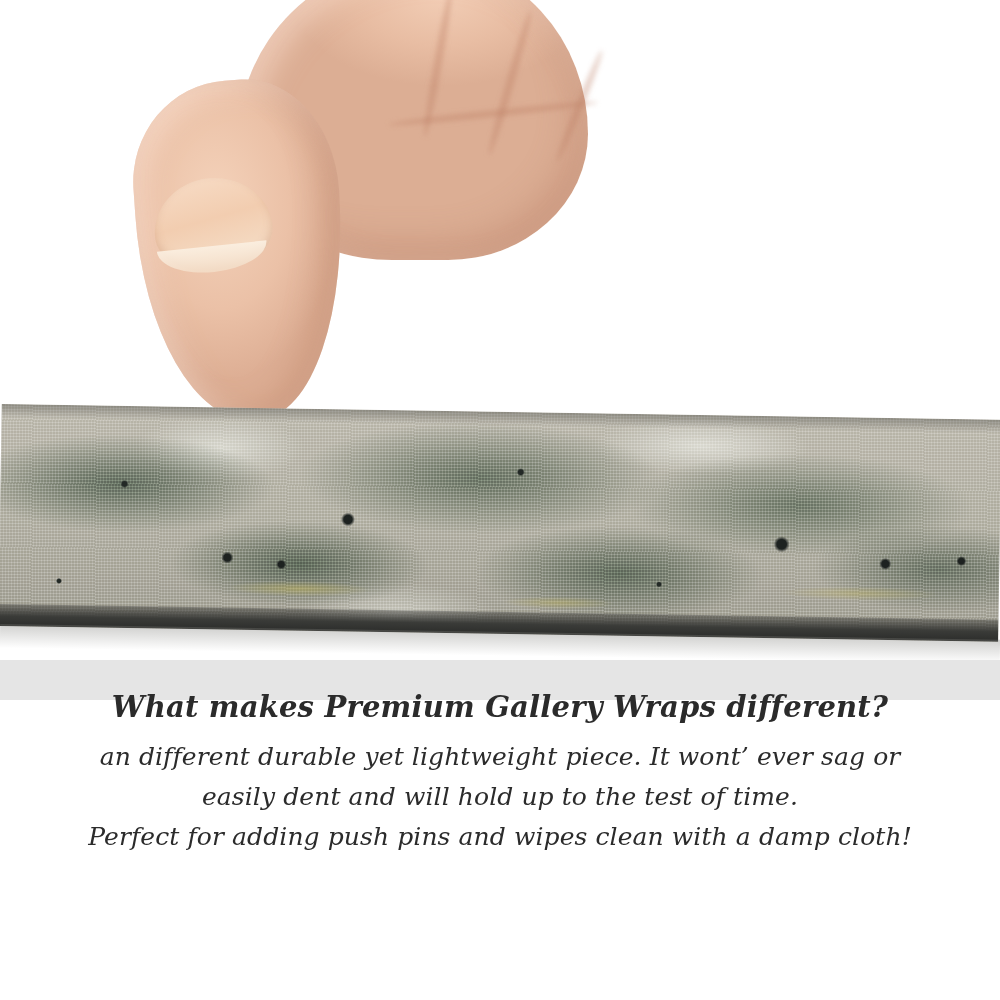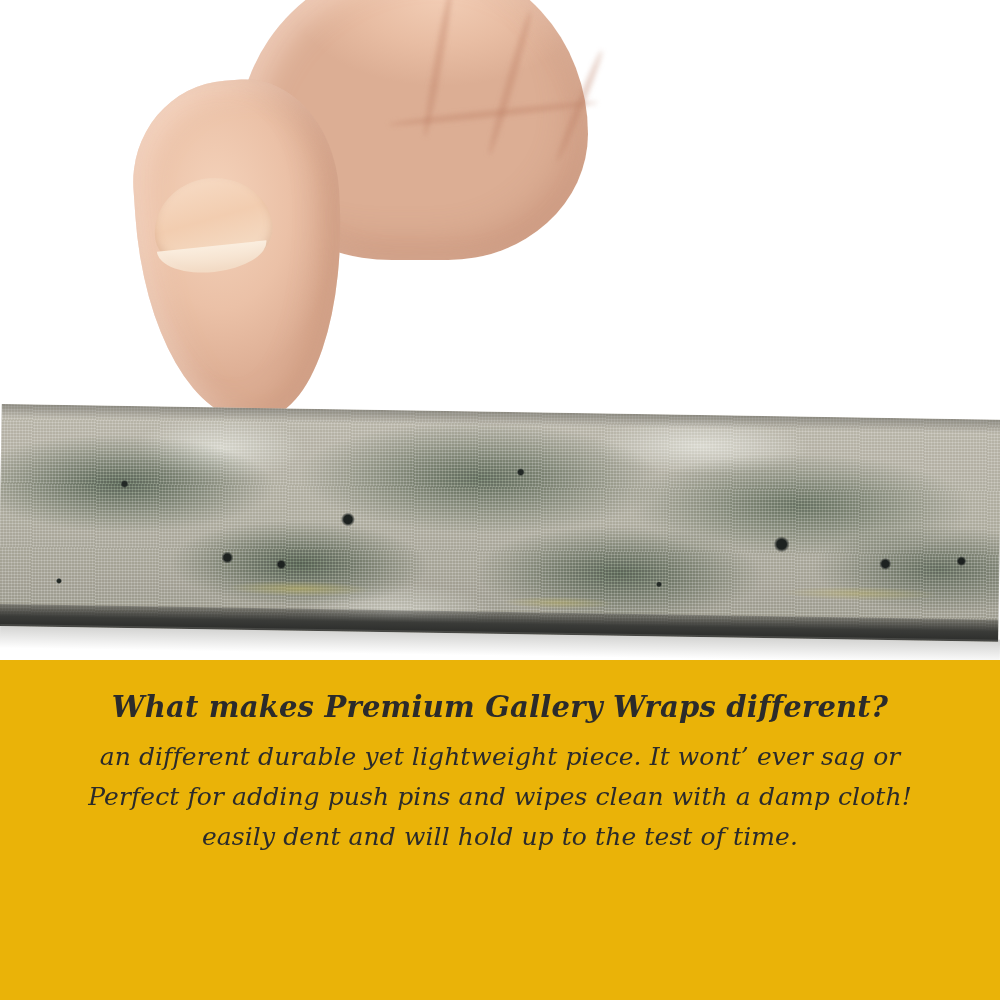--- a/index.html
+++ b/index.html
@@ -9,22 +9,22 @@
   }
   body {
     width: 1000px;
     height: 1000px;
     overflow: hidden;
     font-family: "DejaVu Sans", sans-serif;
   }
   .page {
     position: relative;
     width: 1000px;
-    height: 1000px;
-    background: #eab308;
+    height: 700px;
+    background: #e5e5e5;
   }
 
   
   .photo {
     position: absolute;
     left: 0;
     top: 0;
     width: 1000px;
     height: 660px;
     background: #ffffff;
@@ -229,17 +229,17 @@
       <div class="strip-top-shadow"></div>
       <div class="strip-bottom-edge"></div>
     </div>
     <div class="strip-shadow-under"></div>
 
   </div>
 
   <div class="caption">
     <div class="caption-title">What makes Premium Gallery Wraps different?</div>
     <div class="caption-line">an different durable yet lightweight piece. It wont’ ever sag or</div>
+    <div class="caption-line">easily dent and will hold up to the test of time.</div>
     <div class="caption-line">Perfect for adding push pins and wipes clean with a damp cloth!</div>
-    <div class="caption-line">easily dent and will hold up to the test of time.</div>
   </div>
 
 </div>
 
 </body></html>

